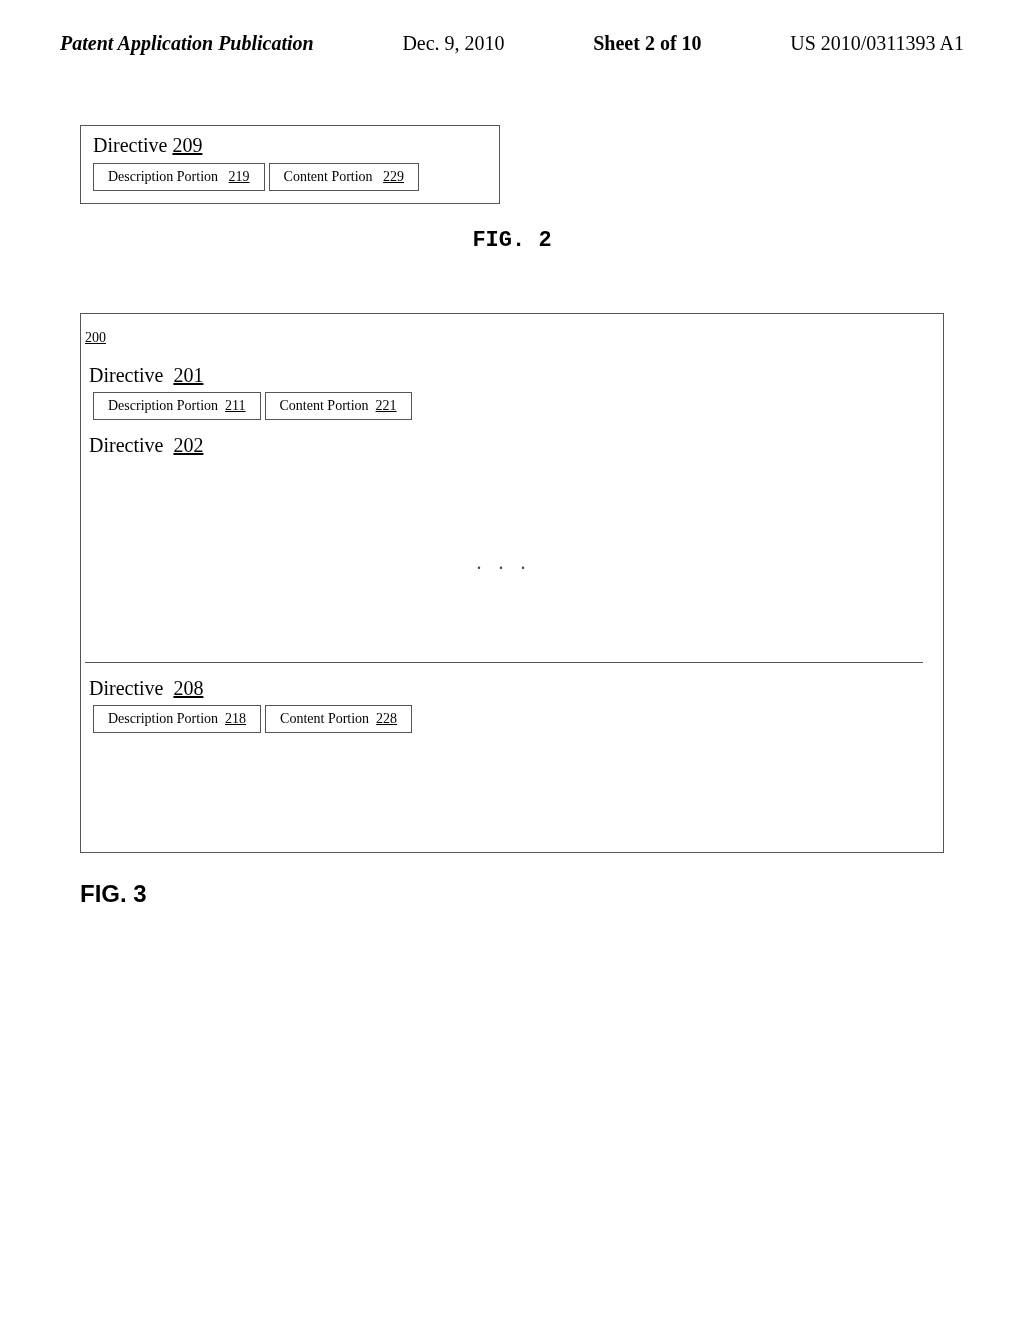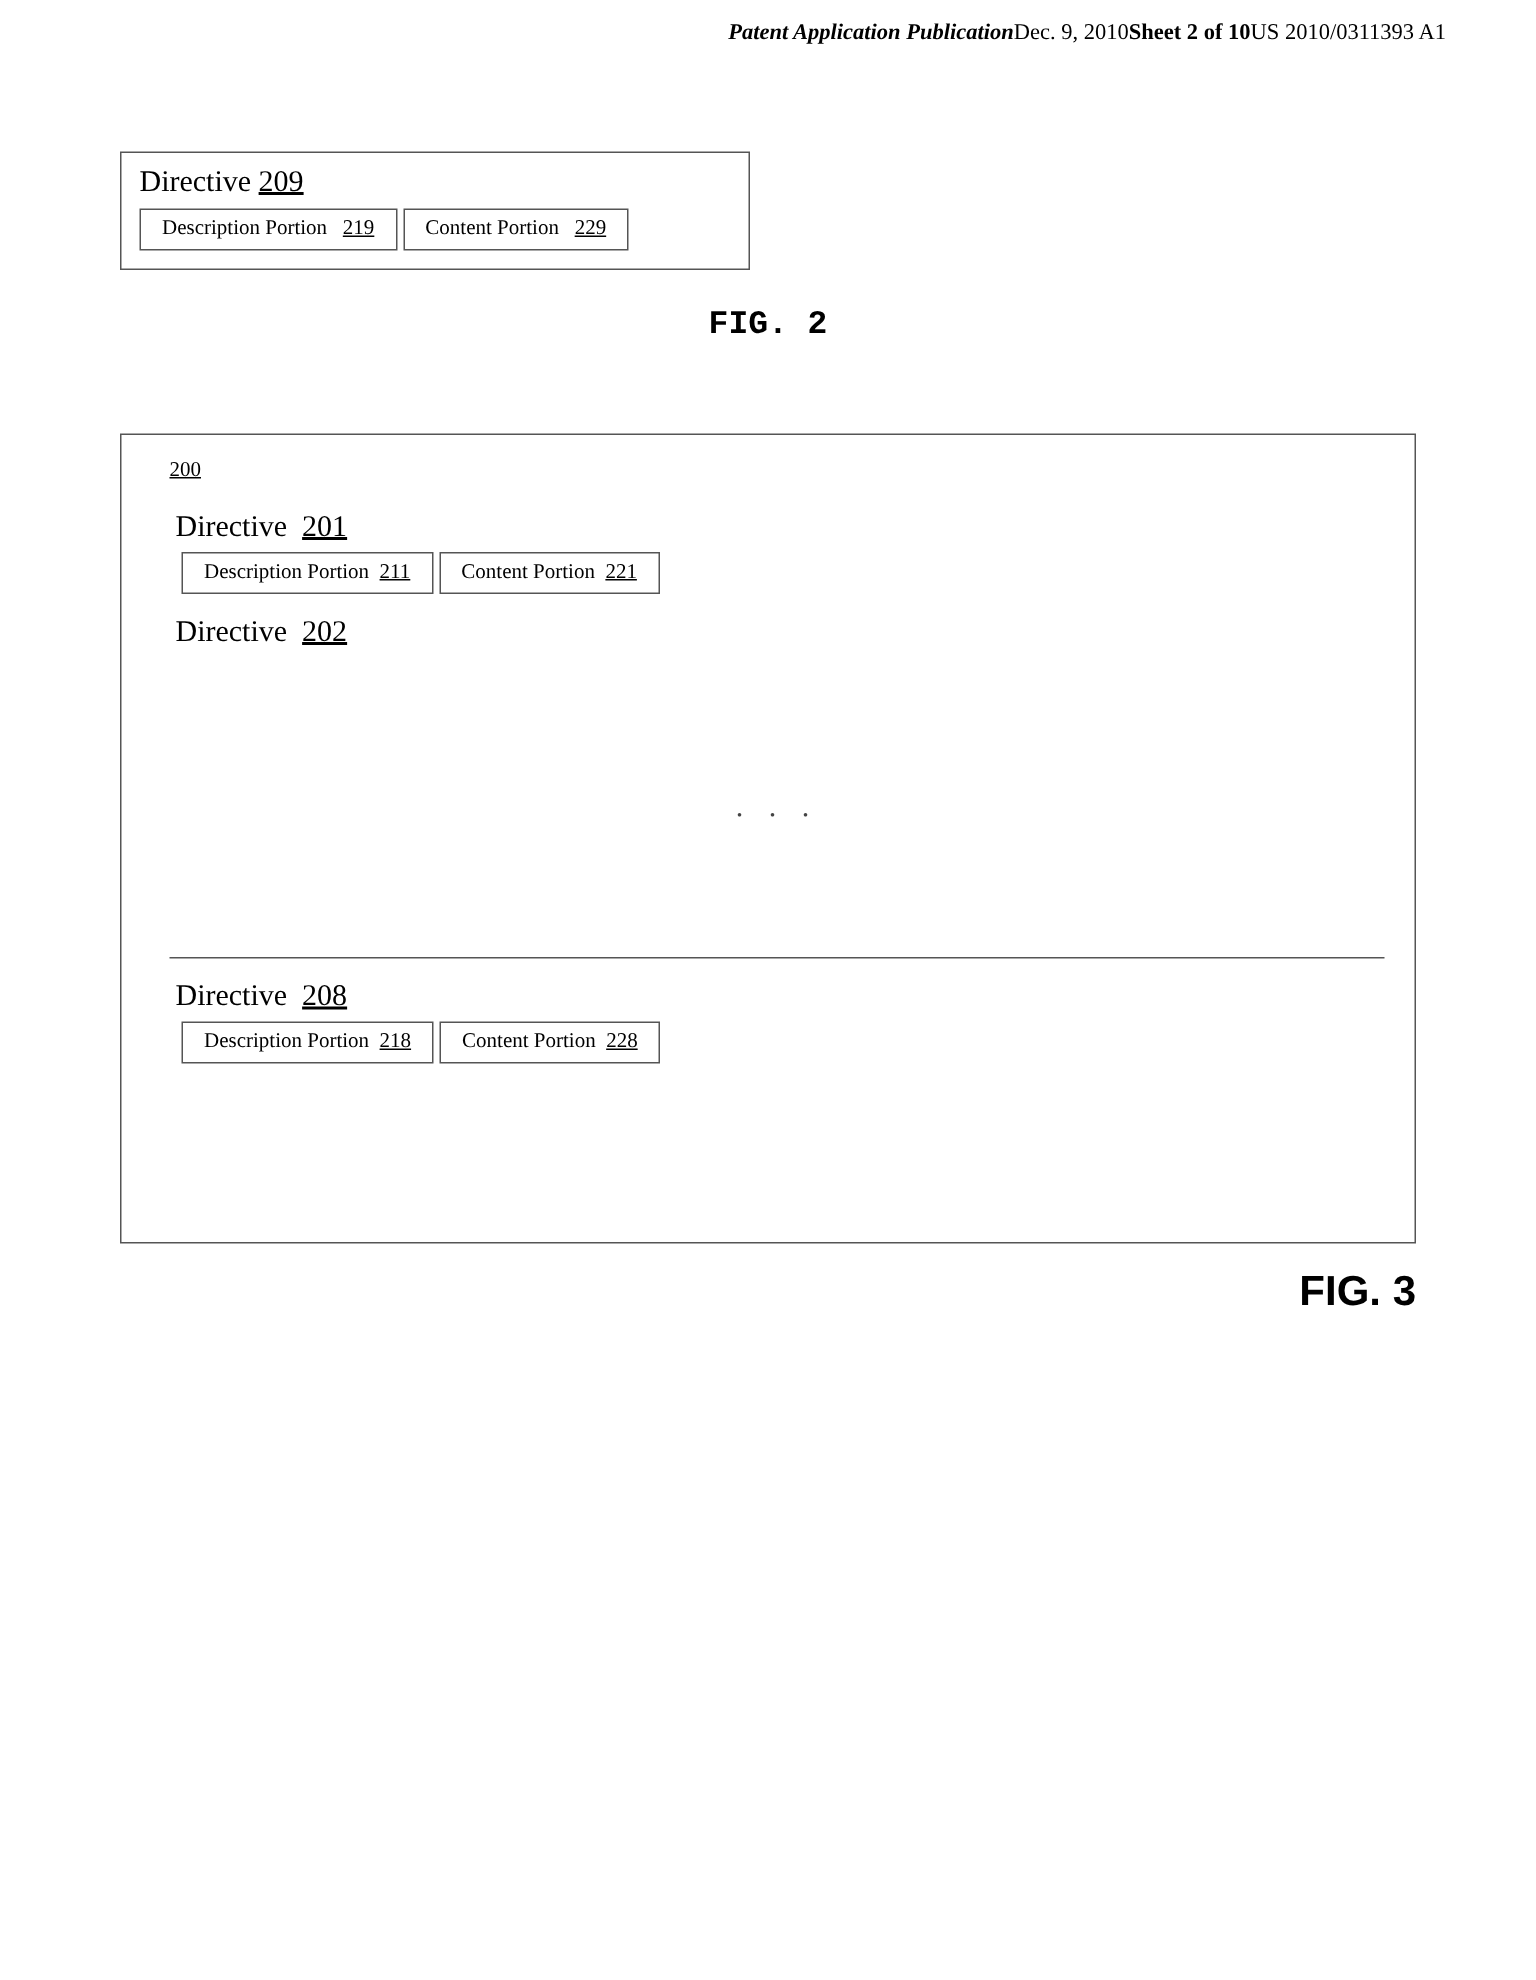--- a/index.html
+++ b/index.html
@@ -8,24 +8,24 @@
       background: #ffffff;
       font-family: 'Times New Roman', Times, serif;
       width: 1024px;
       min-height: 1320px;
       position: relative;
     }
 
     
     .page-header {
       display: flex;
-      justify-content: flex-end;
+      justify-content: space-between;
       align-items: center;
-      padding: 14px 60px 20px 60px;
-      font-size: 15px;
+      padding: 32px 60px 20px 60px;
+      font-size: 20px;
       font-weight: bold;
     }
 
     .header-left {
       font-style: italic;
       font-weight: bold;
     }
 
     .header-center {
       font-weight: normal;
@@ -88,21 +88,21 @@
       font-family: Liberation Mono, monospace;
     }
 
     
     .fig3-section {
       margin-top: 60px;
     }
 
     .fig3-outer-box {
       border: 1.5px solid #555;
-      padding: 16px 20px 20px 32px;
+      padding: 16px 20px 20px 4px;
       position: relative;
       min-height: 540px;
     }
 
     .outer-label {
       font-size: 14px;
       margin-bottom: 18px;
     }
 
     .outer-label u {
@@ -133,24 +133,24 @@
       color: #444;
     }
 
     .last-directive-block {
       border-top: 1.5px solid #555;
       padding-top: 14px;
       margin-top: 0;
     }
 
     .fig3-caption {
-      text-align: right;
-      font-size: 28px;
-      font-weight: bold;
-      margin-top: 16px;
+      text-align: left;
+      font-size: 24px;
+      font-weight: bold;
+      margin-top: 27px;
       font-family: Arial, sans-serif;
     }
   </style>
 </head>
 <body>
 
 <div class="page-header">
   <span class="header-left">Patent Application Publication</span>
   <span class="header-center">Dec. 9, 2010</span>
   <span class="header-sheet">Sheet 2 of 10</span>

